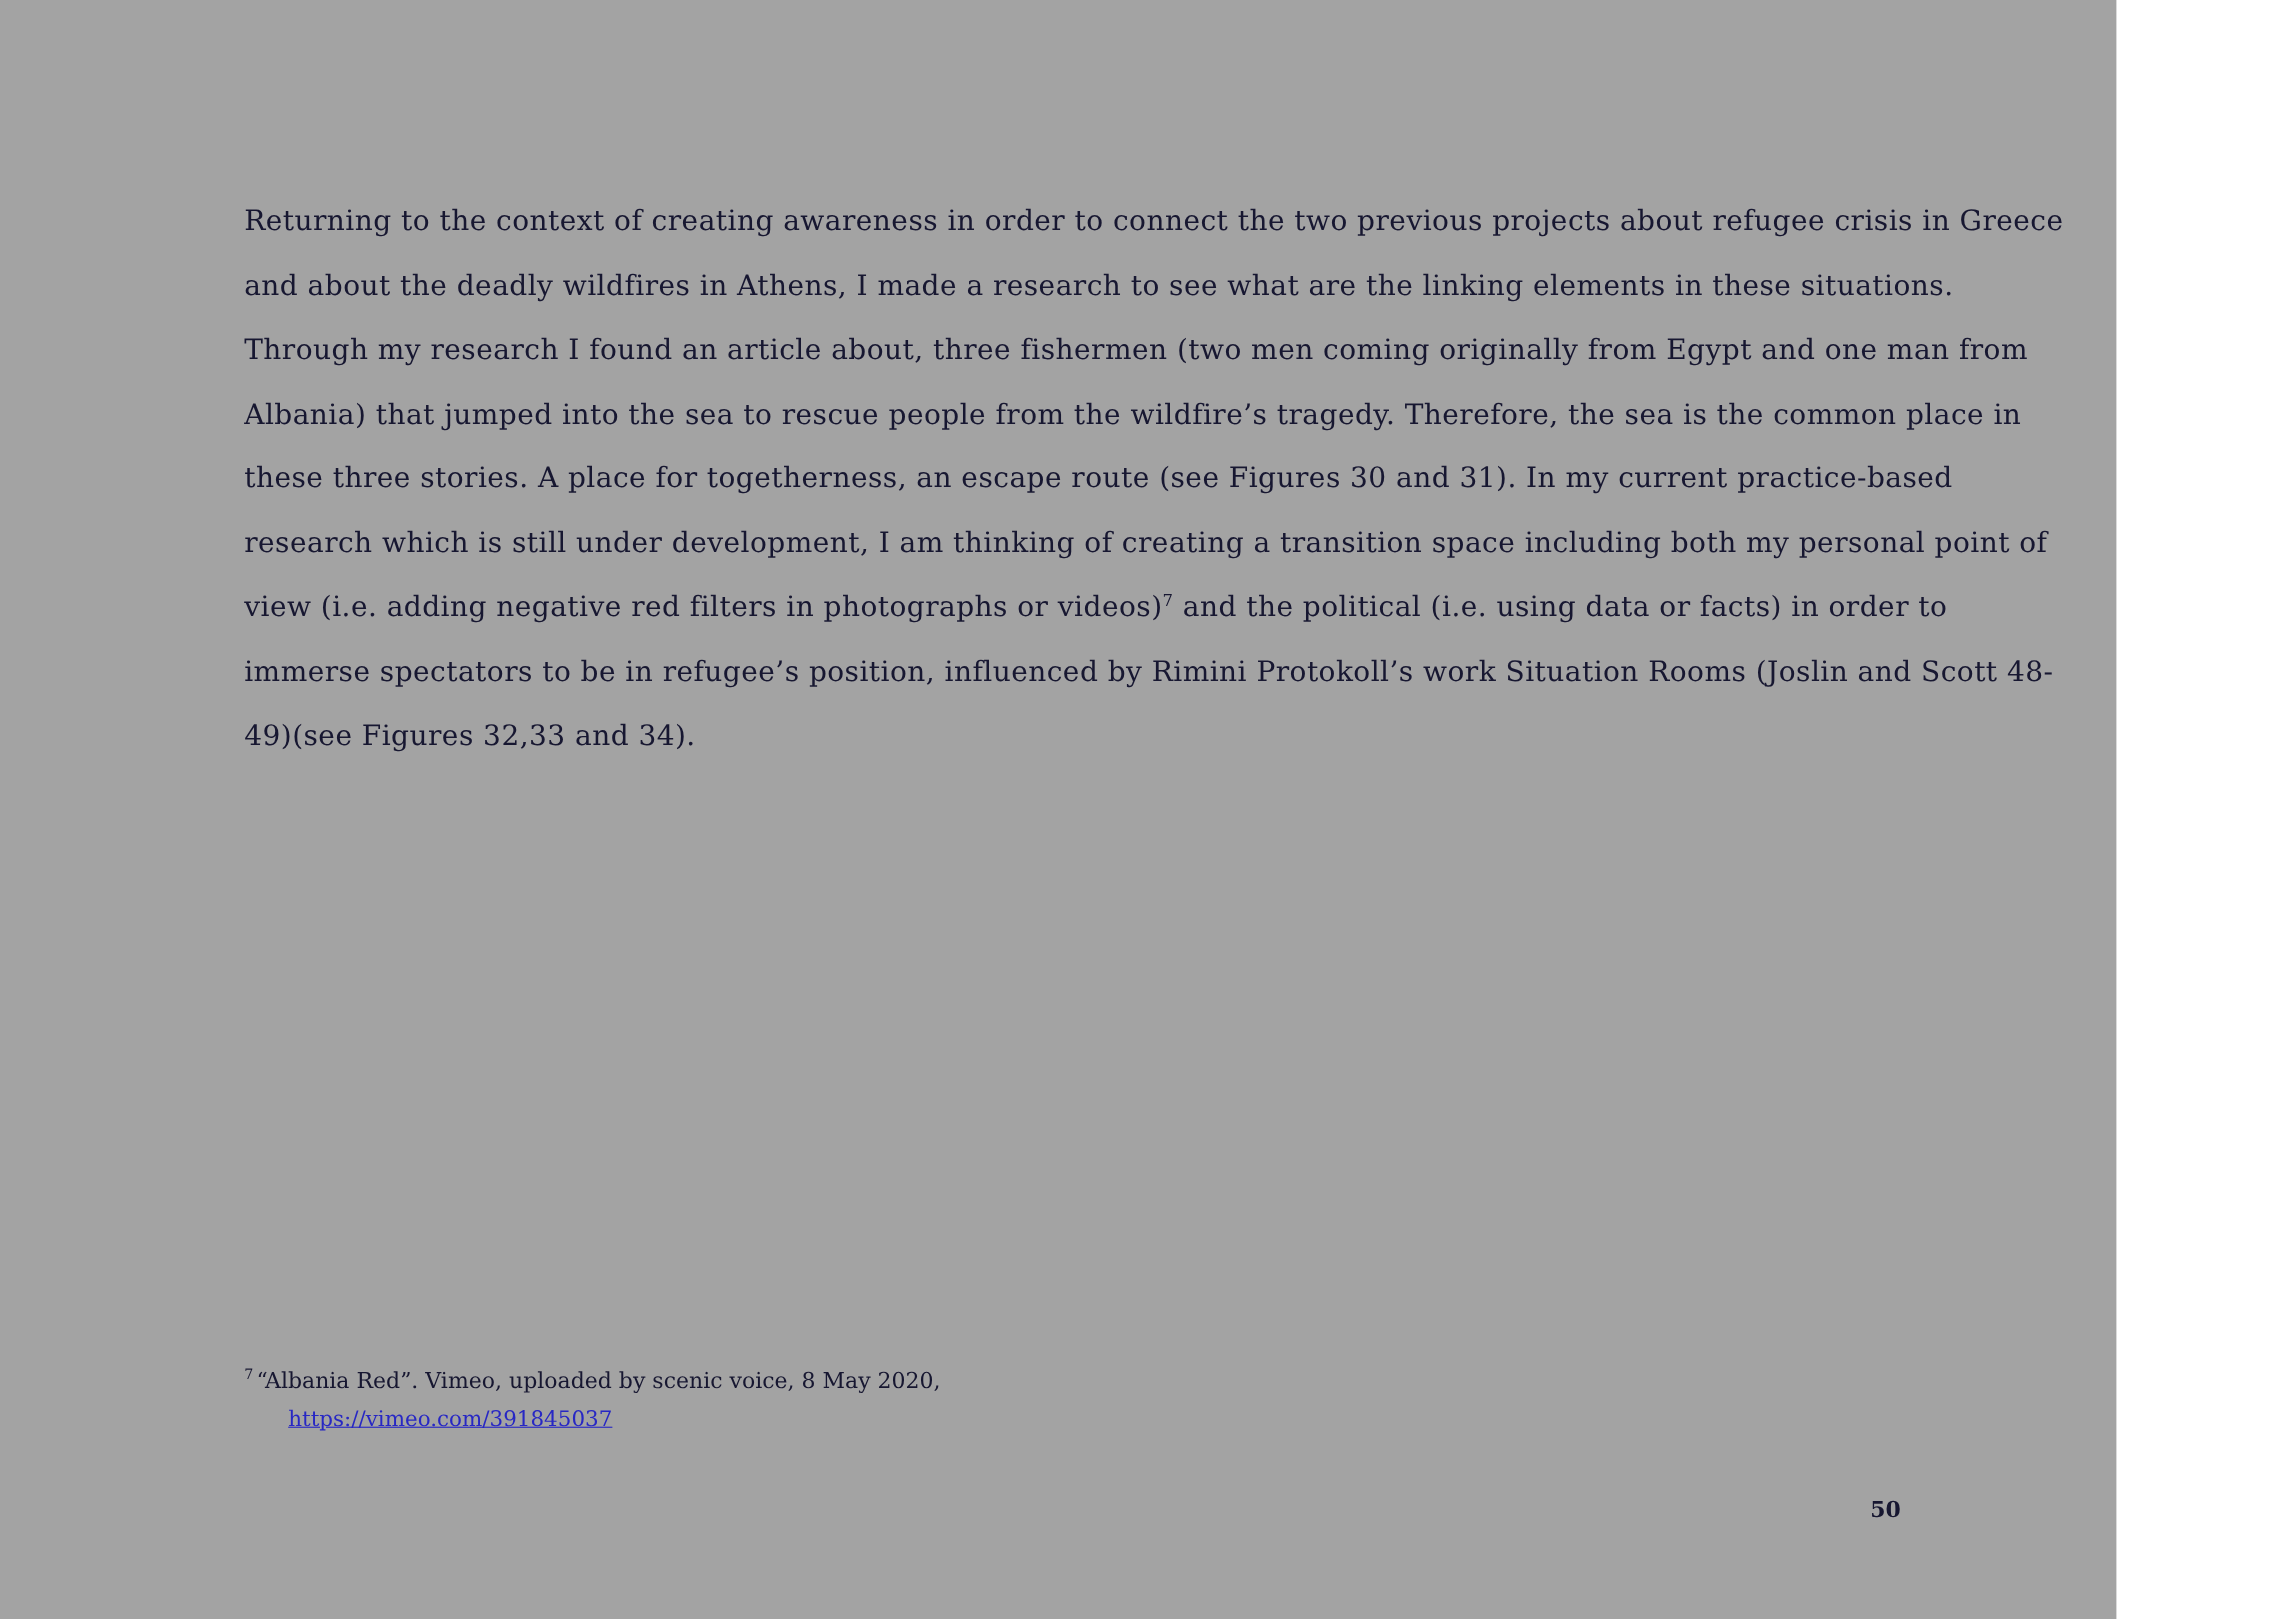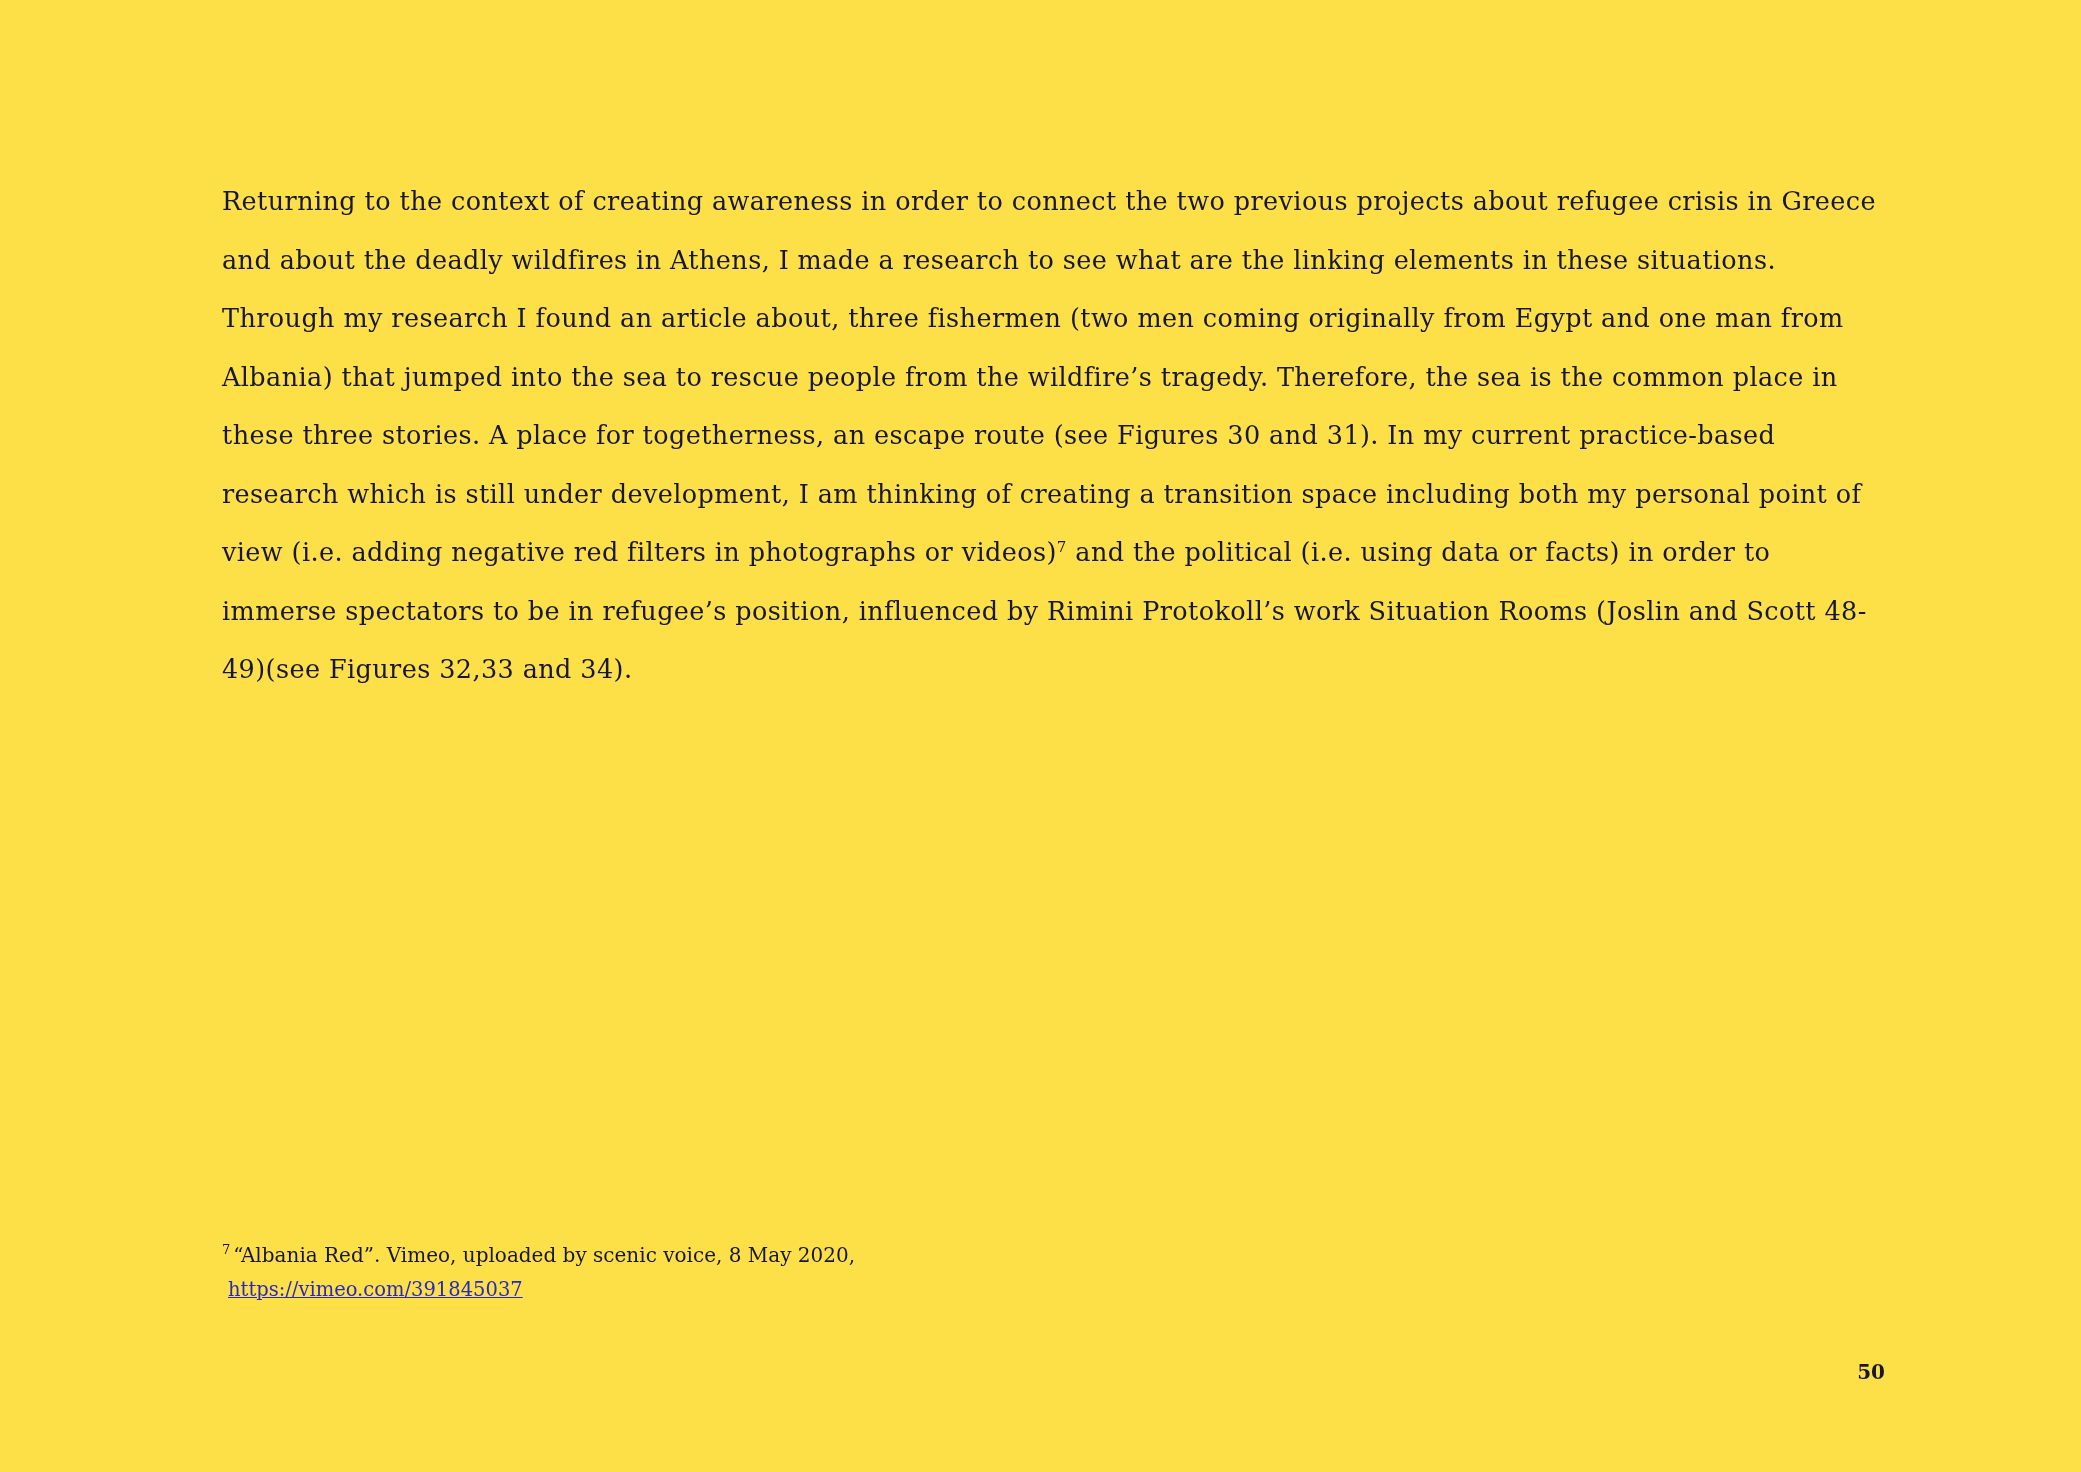--- a/index.html
+++ b/index.html
@@ -2,23 +2,23 @@
 <html><head>
 <meta charset="utf-8">
 <style>
   html, body {
     margin: 0;
     padding: 0;
     background: #ffffff;
   }
   .page {
     position: relative;
-    width: 2081px;
+    width: 1924px;
     height: 1472px;
-    background: #fde047;
+    background: #a3a3a3;
     font-family: "DejaVu Serif", serif;
     color: #1a1a2e;
     overflow: hidden;
   }
   .body-text {
     position: absolute;
     left: 222px;
     top: 172px;
     width: 1657px;
     font-family: "DejaVu Serif", serif;
@@ -54,21 +54,21 @@
   .footnote .fn-marker {
     font-size: 13px;
     vertical-align: super;
     line-height: 0;
     margin-right: 3px;
   }
   .footnote .italic {
   }
   .footnote-link {
     display: inline-block;
-    margin-left: 6px;
+    margin-left: 40px;
     margin-top: 3px;
     color: #2727c4;
     text-decoration: underline;
     font-size: 19.5px;
   }
   .page-number {
     position: absolute;
     right: 196px;
     top: 1360px;
     font-family: "DejaVu Serif", serif;

